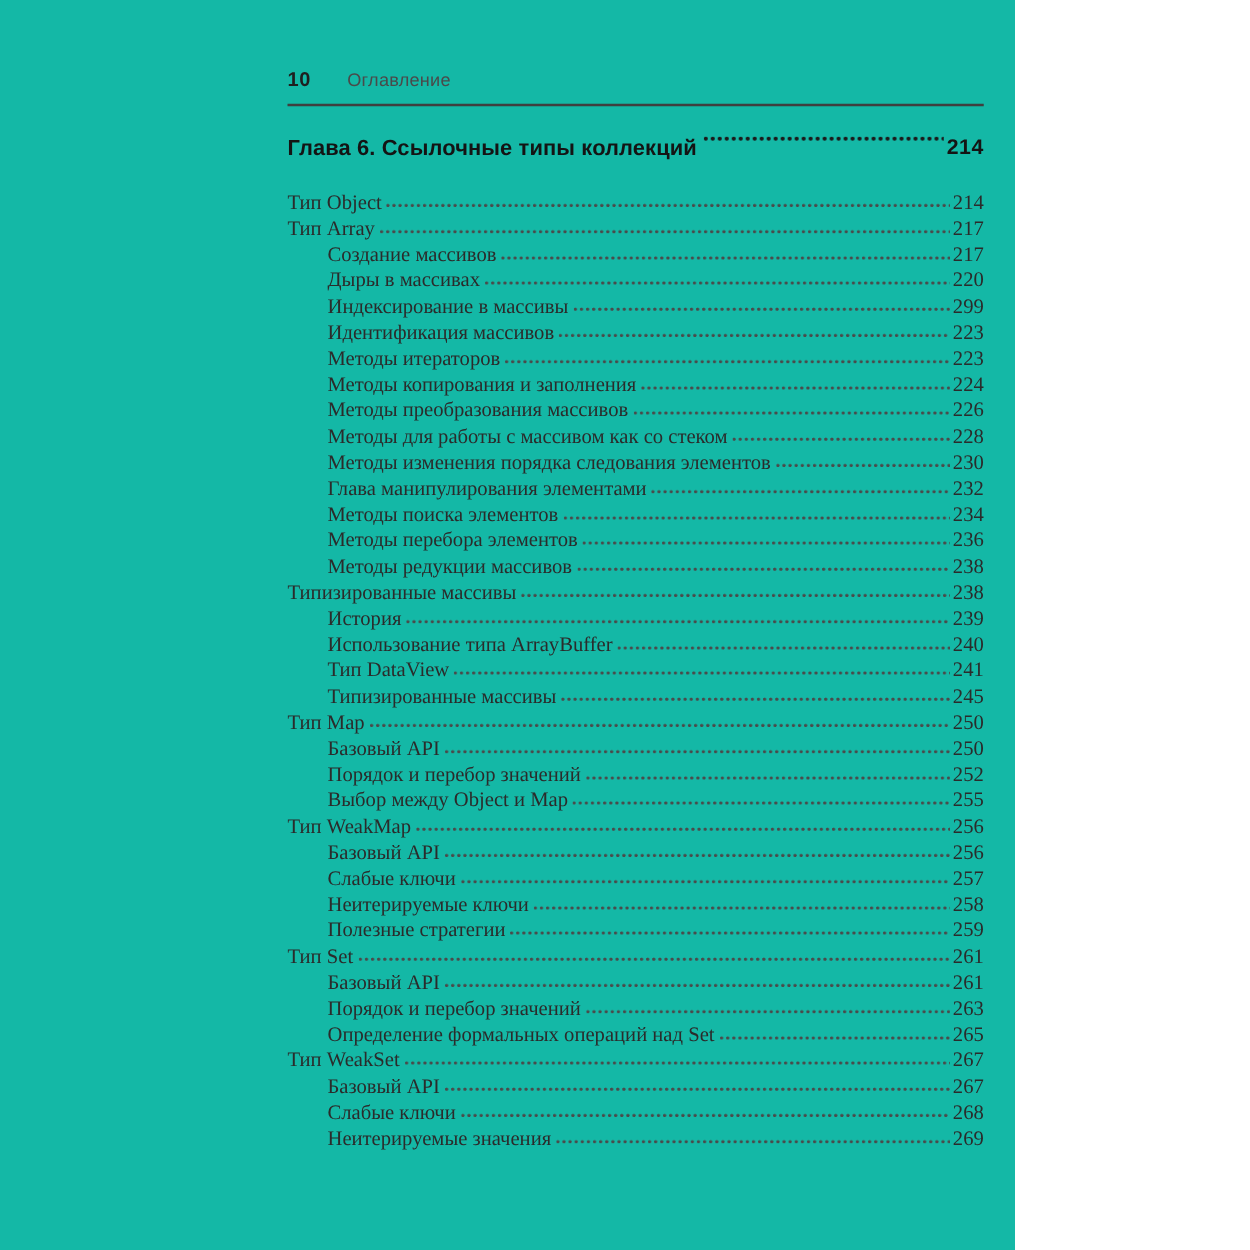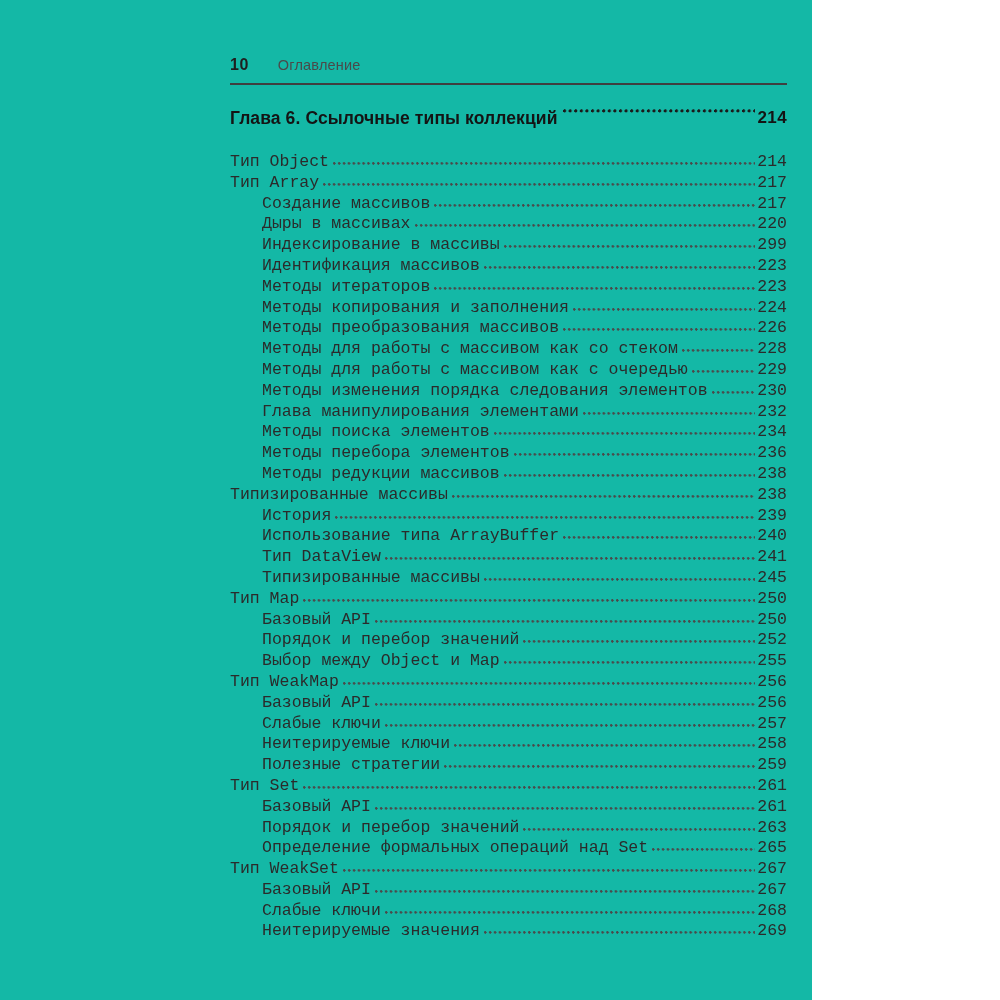--- a/index.html
+++ b/index.html
@@ -44,21 +44,21 @@
     border-top: 2px solid #3f3f3f;
   }
   
   .toc {
     margin-top: 21px;
   }
   .toc-row {
     display: flex;
     align-items: baseline;
     height: 20.8px;
-    font-family: Liberation Mono, monospace;
+    font-family: Liberation Serif, serif;
     font-size: 16.5px;
     color: #2b2b2b;
   }
   .toc-row.level-2 { padding-left: 32px; }
   .toc-label { white-space: nowrap; }
   .toc-page  { white-space: nowrap; }
   .toc-leader {
     flex: 1 1 auto;
     min-width: 12px;
     height: 5px;               
@@ -155,25 +155,20 @@
           <span class="toc-label">Методы преобразования массивов</span>
           <span class="toc-leader"></span>
           <span class="toc-page">226</span>
         </div>
         <div class="toc-row level-2">
           <span class="toc-label">Методы для работы с массивом как со стеком</span>
           <span class="toc-leader"></span>
           <span class="toc-page">228</span>
         </div>
         <div class="toc-row level-2">
-          <span class="toc-label">Методы для работы с массивом как с очередью</span>
-          <span class="toc-leader"></span>
-          <span class="toc-page">229</span>
-        </div>
-        <div class="toc-row level-2">
           <span class="toc-label">Методы изменения порядка следования элементов</span>
           <span class="toc-leader"></span>
           <span class="toc-page">230</span>
         </div>
         <div class="toc-row level-2">
           <span class="toc-label">Глава манипулирования элементами</span>
           <span class="toc-leader"></span>
           <span class="toc-page">232</span>
         </div>
         <div class="toc-row level-2">

